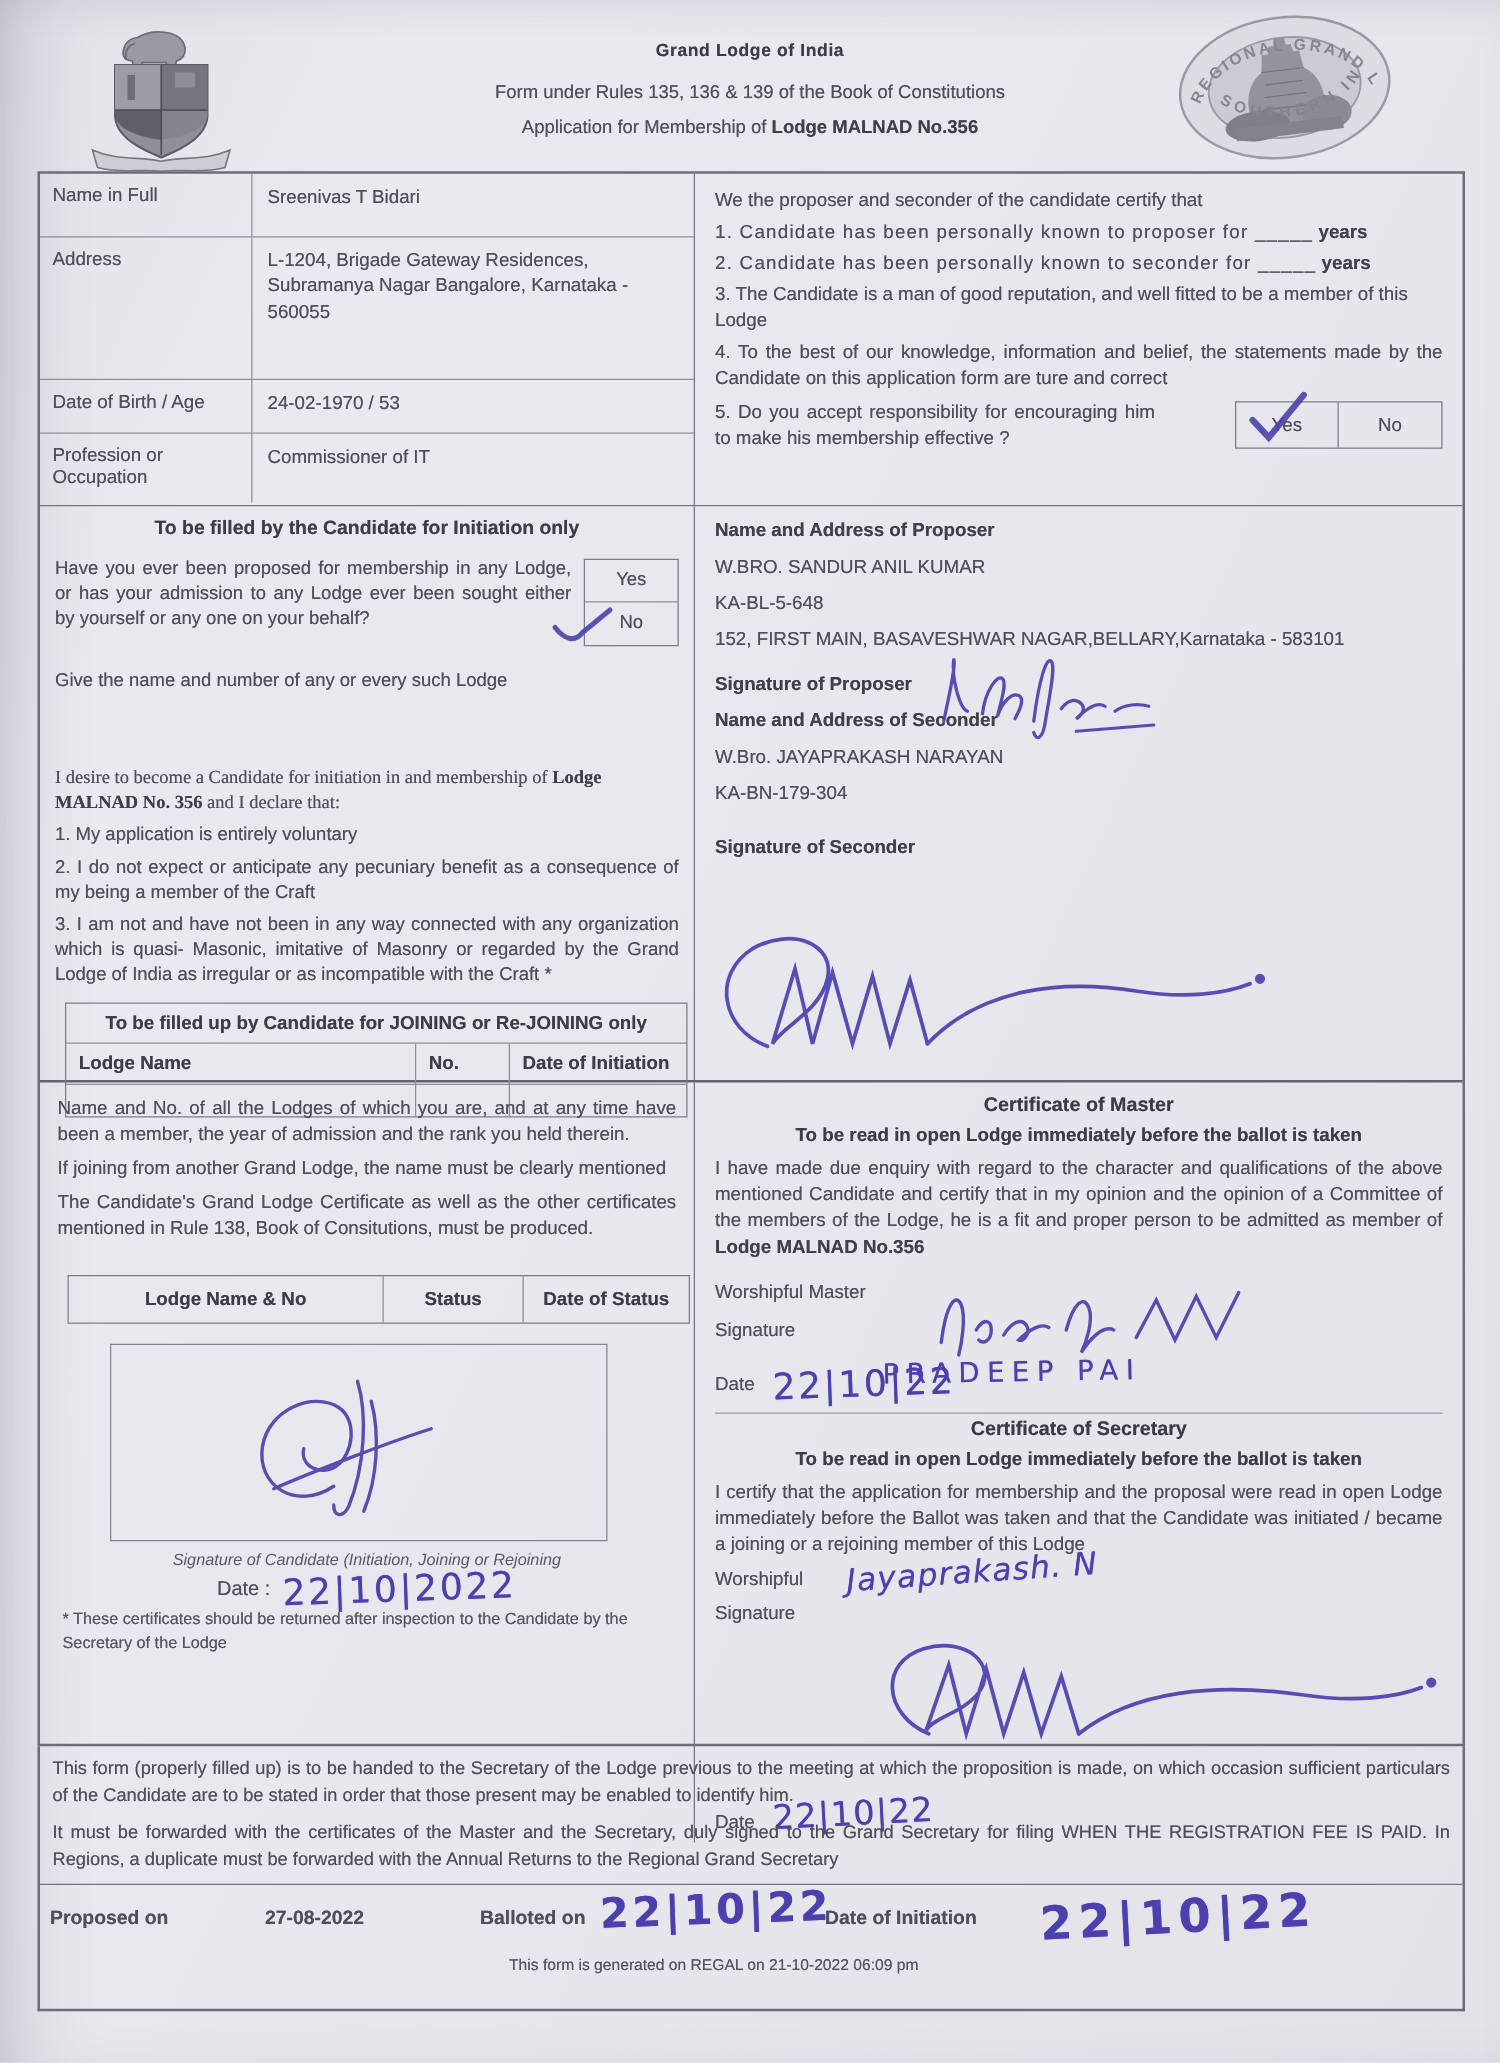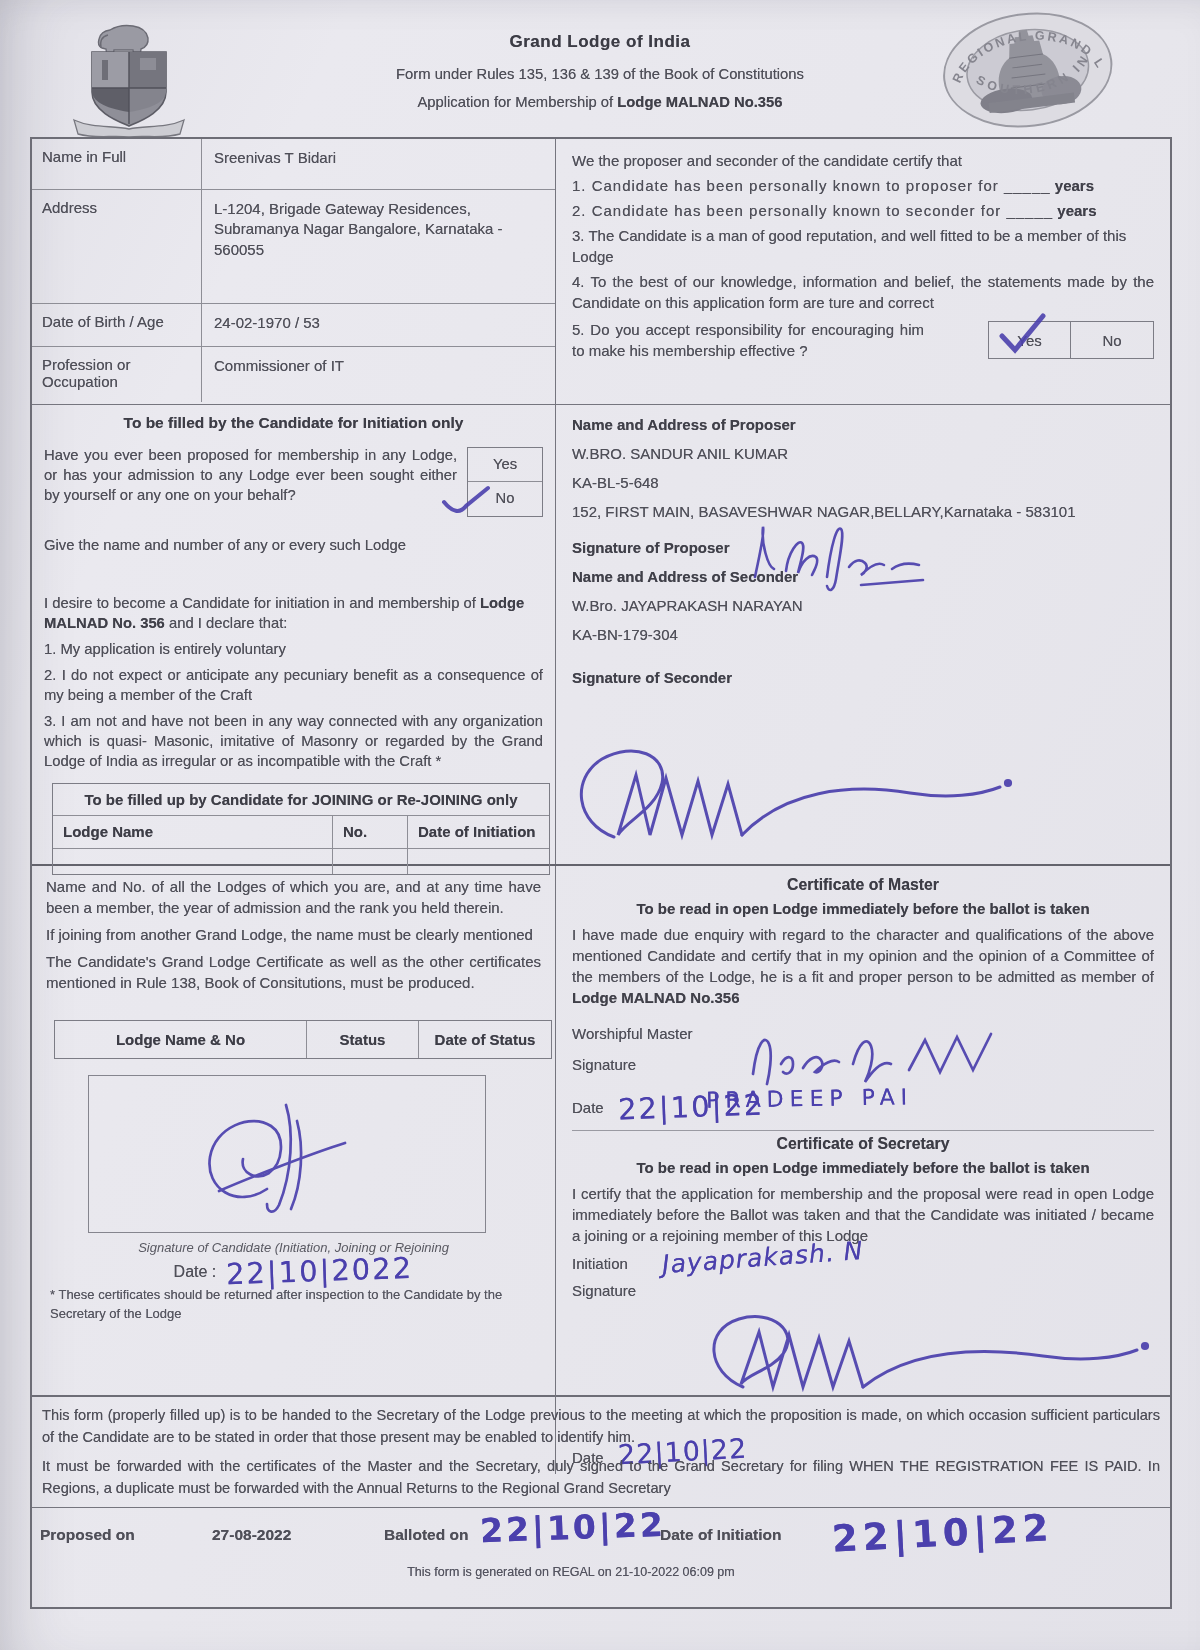--- a/index.html
+++ b/index.html
@@ -14,21 +14,21 @@
   .page {
     position:absolute; inset:0;
     background:linear-gradient(115deg,#e2e1e8 0%, #eae9ef 18%, #e7e6ec 60%, #e3e2e9 100%);
     box-shadow: inset 45px 0 70px -45px rgba(40,40,60,.25), inset 0 18px 50px -35px rgba(40,40,60,.15);
   }
   .print { text-shadow:0 0 .45px rgba(82,82,94,.75); }
   .b { font-weight:bold; color:#404049; }
   .just { text-align:justify; }
 
   
-  .hdr-title { position:absolute; top:32px; left:0; width:100%; text-align:center; font-size:17px; font-weight:bold; color:#3c3c45; letter-spacing:.5px; }
+  .hdr-title { position:absolute; top:32px; left:0; width:100%; text-align:center; font-size:14px; font-weight:bold; color:#3c3c45; letter-spacing:.5px; }
   .hdr-sub1 { position:absolute; top:66px; left:0; width:100%; text-align:center; font-size:14.8px; }
   .hdr-sub2 { position:absolute; top:94px; left:0; width:100%; text-align:center; font-size:14.8px; }
   .crest { position:absolute; left:62px; top:8px; }
   .seal { position:absolute; left:933px; top:6px; transform:rotate(-7deg); opacity:.85; }
 
   
   .main { position:absolute; left:30px; top:137px; width:1142px; height:1260px; border:2px solid #6d6d76; }
   .band { display:flex; width:100%; }
   .band1 { height:265px; }
   .band2 { height:460px; border-top:1.5px solid #75757e; }
@@ -56,21 +56,21 @@
 
   
   .b2l { padding:8px 12px 0 12px; font-size:14.8px; line-height:20px; }
   .sec-h { text-align:center; font-weight:bold; font-size:15.5px; color:#3d3d46; }
   .qrow { display:flex; margin-top:12px; }
   .qtext { flex:1; padding-right:10px; }
   .vbox { width:76px; border:1.5px solid #7c7c85; height:70px; margin-top:2px; }
   .vcell { height:33.5px; display:flex; align-items:center; justify-content:center; position:relative; }
   .vcell:first-child { border-bottom:1px solid #8e8e96; }
   .give { margin-top:18px; }
-  .decl-intro { margin-top:38px; }
+  .decl-intro { margin-top:57px;font-family:Liberation Serif, serif; }
   .decl-item { margin-top:6px; }
   .jt { margin:12px 0 0 8px; width:498px; border:1.5px solid #7c7c85; }
   .jt-title { height:32px; display:flex; align-items:center; justify-content:center; font-weight:bold; font-size:15px; color:#3d3d46; border-bottom:1px solid #8e8e96; }
   .jt-head { display:flex; border-bottom:1px solid #8e8e96; }
   .jt-head > div { padding:6px 10px; font-weight:bold; font-size:15px; color:#3d3d46; }
   .jt-c1 { width:280px; border-right:1px solid #8e8e96; }
   .jt-c2 { width:75px; border-right:1px solid #8e8e96; }
   .jt-c3 { flex:1; }
   .jt-empty { height:25px; display:flex; }
   .jt-empty .jt-c1, .jt-empty .jt-c2 { border-right:1px solid #8e8e96; }
@@ -327,21 +327,21 @@
         <div class="m-date">
           <span class="print">Date</span>
           <span class="ink hw-date">22|10|22</span>
         </div>
 
         <div class="divider"></div>
         <div class="c-title print">Certificate of Secretary</div>
         <div class="c-sub print">To be read in open Lodge immediately before the ballot is taken</div>
         <p class="c-body print just">I certify that the application for membership and the proposal were read in open Lodge immediately before the Ballot was taken and that the Candidate was initiated /  became a joining or a rejoining member of this Lodge</p>
         <div class="secrow">
-          <span class="print">Initiation</span>
+          <span class="print">Worshipful</span>
           <span class="ink hw-name">Jayaprakash. N</span>
         </div>
         <p class="siglab print" style="margin-top:6px">Signature</p>
         <svg class="abs" style="left:125px; top:436px" width="480" height="102" viewBox="0 0 480 102">
           <g stroke="#4b40ad" stroke-width="3" fill="none" stroke-linecap="round" opacity=".92">
             <path d="M62,85 C26,70 22,28 58,17 C92,7 118,30 102,52 C90,68 66,72 60,82 L78,30 L92,85 L108,33 L122,85 L138,36 L152,85 L168,39 L182,85"></path>
             <path d="M182,85 C226,50 292,44 362,54 C402,60 436,56 456,48"></path>
             <circle cx="464" cy="44" r="2.6" fill="#4b40ad"></circle>
           </g>
         </svg>

